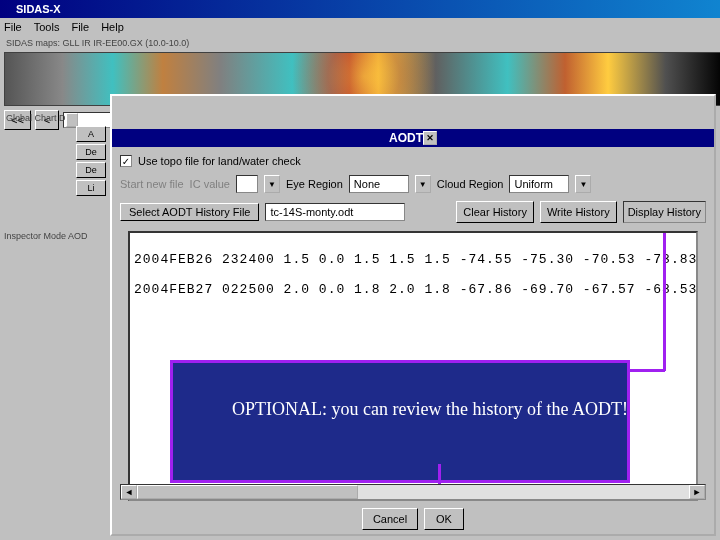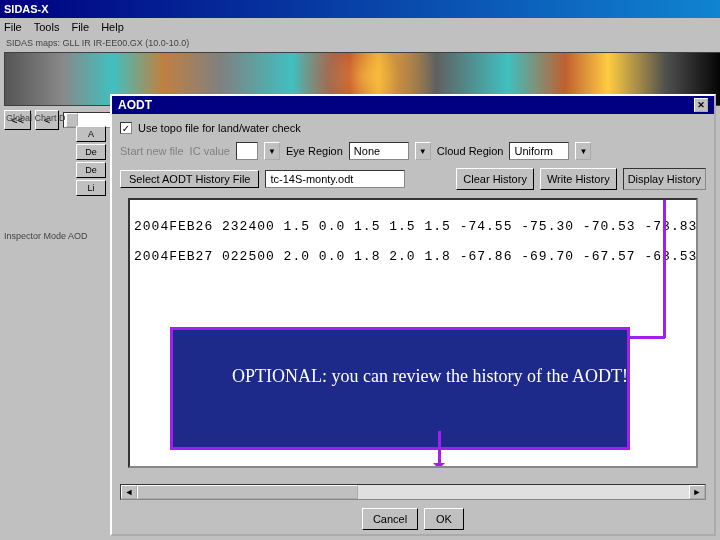--- a/index.html
+++ b/index.html
@@ -1,38 +1,38 @@
 <!DOCTYPE html>
 <html><head>
 <meta charset="utf-8">
 <style>
   * { box-sizing: border-box; margin: 0; padding: 0; }
   body { font-family: Arial, sans-serif; font-size: 11px; background: #fff; width: 720px; height: 540px; overflow: hidden; position: relative; }
   
   .main-window { width: 720px; height: 540px; background: #c0c0c0; position: relative; }
   
-  .title-bar { background: linear-gradient(to right, #000080, #1084d0); color: #fff; height: 18px; display: flex; align-items: center; padding: 0 4px; font-size: 11px; font-weight: bold; }
+  .title-bar { background: linear-gradient(to right, #000080, #1084d0); color: #fff; height: 18px; display: flex; align-items: center; padding: 0 16px; font-size: 11px; font-weight: bold; }
   .menu-bar { background: #c0c0c0; height: 18px; display: flex; align-items: center; padding: 0 4px; gap: 12px; font-size: 11px; }
   
   .sat-map { width: 100%; height: 54px; background: linear-gradient(90deg, #555 0%, #888 8%, #40c0c0 15%, #c08040 22%, #808080 30%, #40c0c0 40%, #c05030 48%, #ffcc40 52%, #606060 60%, #40c0c0 70%, #c06030 78%, #ffcc40 84%, #505050 92%, #000 100%); position: relative; border: 1px solid #404040; margin: 2px 4px; }
   .sat-map::before { content:''; position:absolute; inset:0; background: radial-gradient(circle at 50% 45%, rgba(255,200,60,.4) 0%, rgba(200,80,40,.3) 10%, transparent 20%); }
   
   .nav-row { display:flex; align-items:center; gap:4px; padding:2px 4px; }
   .slider-track { width:120px; height:16px; background:#fff; border:1px inset #888; position:relative; }
   .slider-thumb { width:12px; height:14px; background:#c0c0c0; border:1px outset #fff; position:absolute; left:2px; top:0; }
   
   .btn { background:#c0c0c0; border:1px outset #fff; border-right-color:#404040; border-bottom-color:#404040; padding:2px 6px; font-size:11px; cursor:pointer; min-width:24px; height:20px; display:inline-flex; align-items:center; justify-content:center; }
   
   .side-col { position:absolute; left:4px; top:118px; width:70px; display:flex; flex-direction:column; gap:2px; }
   .side-col .btn { width:100%; font-size:9px; height:16px; }
   .side-col2 { position:absolute; left:76px; top:118px; width:30px; display:flex; flex-direction:column; gap:2px; }
   .side-col2 .btn { width:100%; font-size:9px; height:16px; }
   
   .aodt-panel { position:absolute; left:110px; top:94px; right:4px; bottom:4px; background:#c0c0c0; border:2px outset #fff; }
-  .aodt-title { background:#000080; color:#fff; font-weight:bold; padding:2px 6px; font-size:12px; display:flex; justify-content:space-between; align-items:center; }
+  .aodt-title { background:#000080; color:#fff; font-weight:bold; padding:2px 6px; font-size:12px; display:flex; justify-content:center; align-items:center;margin-top:33px; }
   .aodt-close { width:14px; height:14px; background:#c0c0c0; border:1px outset #fff; color:#000; font-size:9px; display:flex; align-items:center; justify-content:center; cursor:pointer; }
   
   .aodt-body { padding:8px; }
   .row { display:flex; align-items:center; gap:6px; margin-bottom:8px; flex-wrap:wrap; }
   .chk { width:12px; height:12px; border:1px inset #888; background:#fff; display:inline-flex; align-items:center; justify-content:center; font-size:10px; }
   .lbl { font-size:11px; }
   .disabled { color:#808080; }
   .field { background:#fff; border:1px inset #888; padding:2px 4px; font-size:11px; height:18px; }
   .dd-arrow { width:16px; height:18px; background:#c0c0c0; border:1px outset #fff; display:inline-flex; align-items:center; justify-content:center; font-size:8px; cursor:pointer; }
   

